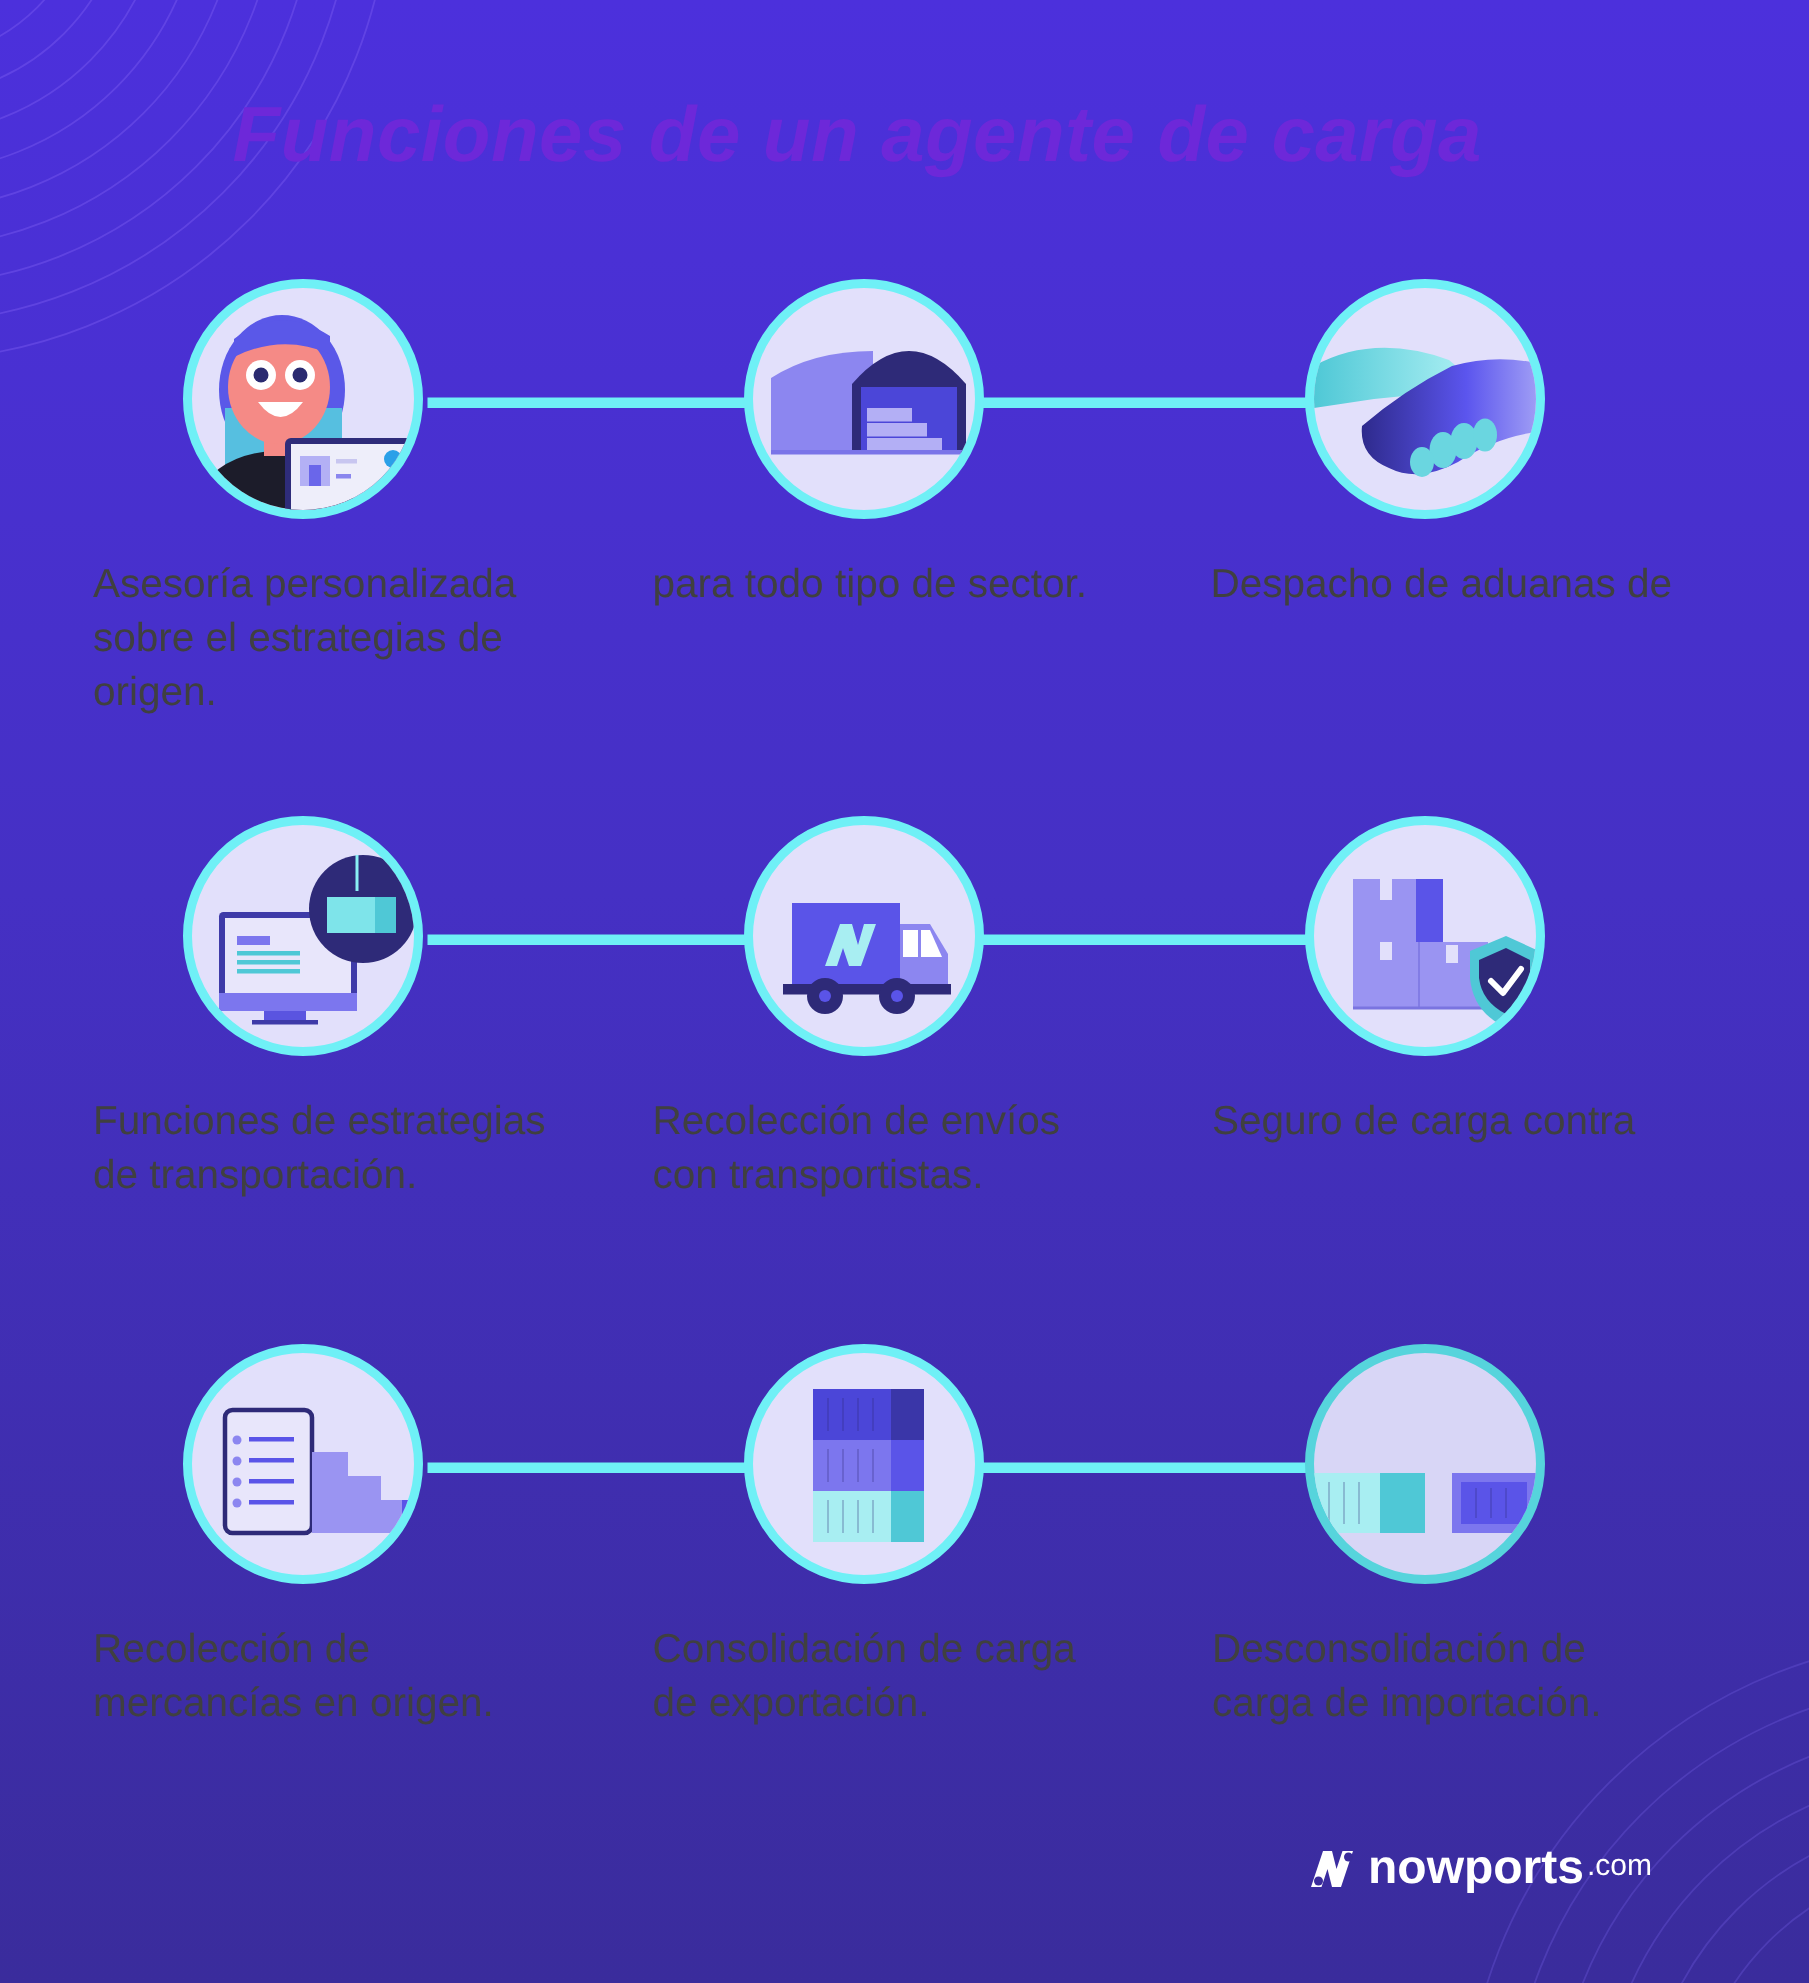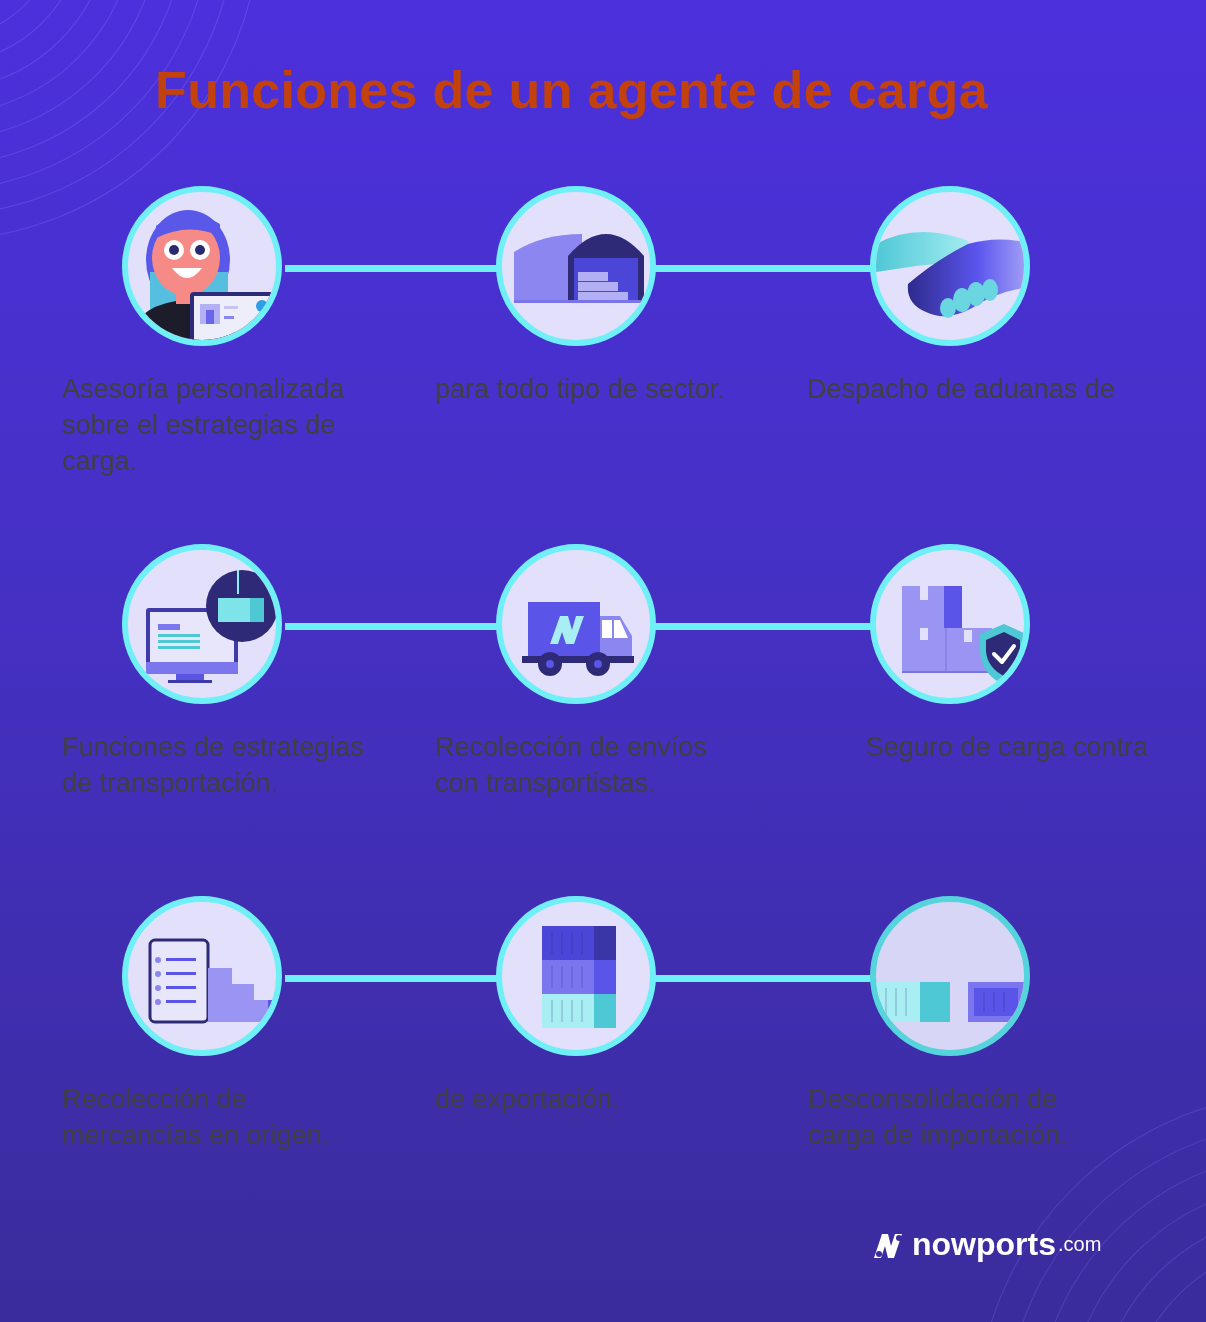--- a/index.html
+++ b/index.html
@@ -5,21 +5,21 @@
   html, body { margin:0; padding:0; }
   body {
     width:1206px; height:1322px; overflow:hidden; position:relative;
     background: linear-gradient(180deg, #4c30dc 0%, #4530c4 45%, #3a2c9c 100%);
     font-family: "Liberation Sans", sans-serif;
   }
   .deco { position:absolute; left:0; top:0; pointer-events:none; }
   .deco-br { position:absolute; right:0; bottom:0; pointer-events:none; }
   .title {
     position:absolute; left:0; width:1143px; top:60px; text-align:center;
-    color:#c2410c; font-size:52px; font-weight:bold; letter-spacing:0.3px;
+    color:#6d28d9; font-size:52px; font-weight:bold; letter-spacing:0.3px;font-style:italic;
   }
   .connector {
     position:absolute; height:7px; background:#6ff0f6;
   }
   .node {
     position:absolute; width:160px; height:160px; border-radius:50%;
     background:#e2e0fb; border:6px solid #6ff0f6; overflow:hidden; box-sizing:border-box;
   }
   .node svg { position:absolute; left:0; top:0; width:148px; height:148px; }
   .label {
@@ -120,21 +120,21 @@
       <ellipse cx="100" cy="102" rx="9" ry="12"></ellipse>
       <ellipse cx="114" cy="98" rx="8" ry="11"></ellipse>
       <ellipse cx="72" cy="116" rx="8" ry="10"></ellipse>
     </g>
   </svg>
 </div>
 
 <div class="label" style="left:62px; top:371px;">
   <div>Asesoría personalizada</div>
   <div>sobre el estrategias de</div>
-  <div>carga.</div>
+  <div>origen.</div>
 </div>
 <div class="label" style="left:435px; top:371px;">
   <div>para todo tipo de sector.</div>
 </div>
 <div class="label" style="left:807px; top:371px;">
   <div>Despacho de aduanas de</div>
 </div>
 
 <div class="node" style="left:122px; top:544px;">
   <svg viewBox="0 0 148 148">
@@ -185,21 +185,21 @@
 </div>
 
 <div class="label" style="left:62px; top:729px;">
   <div>Funciones de estrategias</div>
   <div>de transportación.</div>
 </div>
 <div class="label" style="left:435px; top:729px;">
   <div>Recolección de envíos</div>
   <div>con transportistas.</div>
 </div>
-<div class="label" style="left:808px; top:729px;text-align:right;">
+<div class="label" style="left:808px; top:729px;">
   <div>Seguro de carga contra</div>
 </div>
 
 <div class="node" style="left:122px; top:896px;">
   <svg viewBox="0 0 148 148">
     <rect x="22" y="38" width="58" height="82" rx="5" fill="#e8e6fb" stroke="#2e2a78" stroke-width="3"></rect>
     <g fill="#8c86f0">
         <circle cx="30" cy="58" r="3"></circle>
         <circle cx="30" cy="72" r="3"></circle>
         <circle cx="30" cy="86" r="3"></circle>
@@ -256,20 +256,21 @@
         <line x1="128" y1="90" x2="128" y2="110"></line>
     </g>
   </svg>
 </div>
 
 <div class="label" style="left:62px; top:1081px;">
   <div>Recolección de</div>
   <div>mercancías en origen.</div>
 </div>
 <div class="label" style="left:435px; top:1081px;">
+  <div>Consolidación de carga</div>
   <div>de exportación.</div>
 </div>
 <div class="label" style="left:808px; top:1081px;">
   <div>Desconsolidación de</div>
   <div>carga de importación.</div>
 </div>
 
 <div class="brand">
   <svg class="brand-logo" viewBox="0 0 34 30">
     <path d="M2 28 L10 4 L16 4 L19 16 L23 4 L30 4 L22 28 L16 28 L13 16 L9 28 Z" fill="#ffffff"></path>

